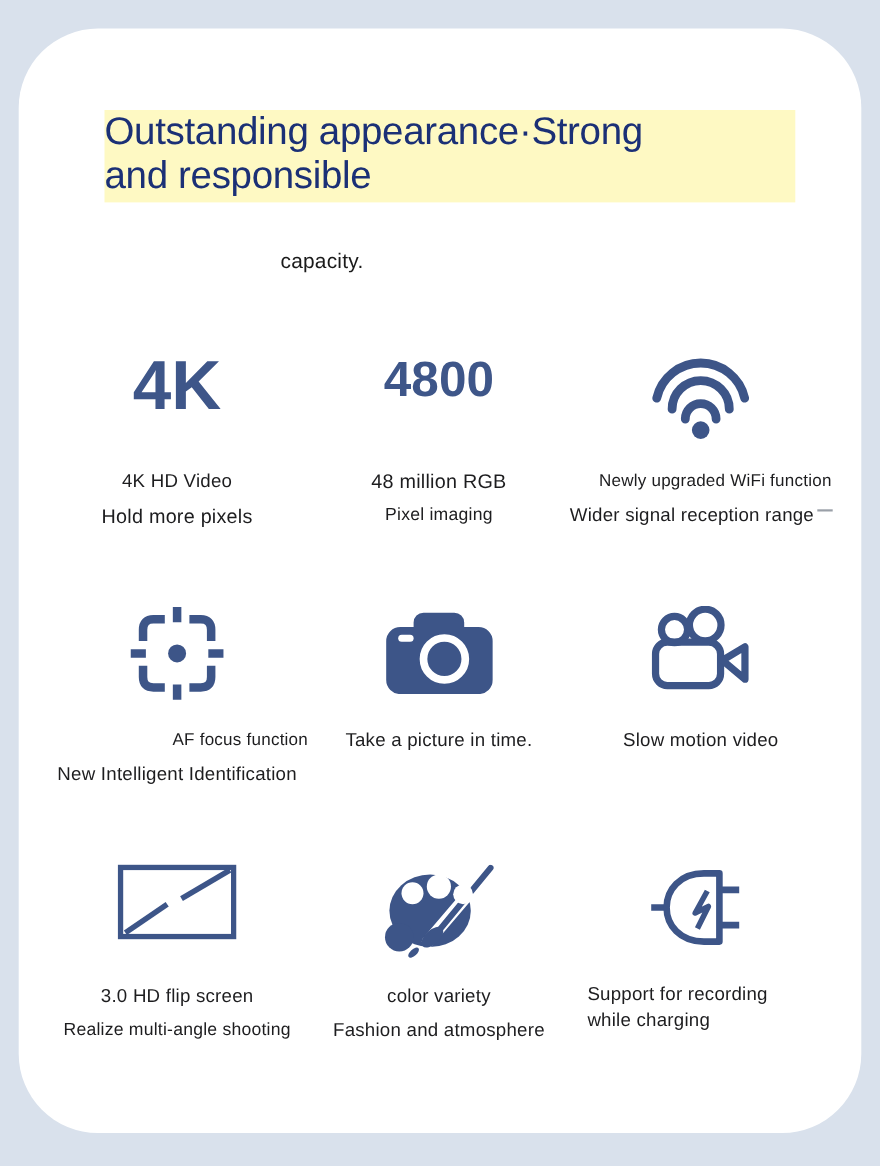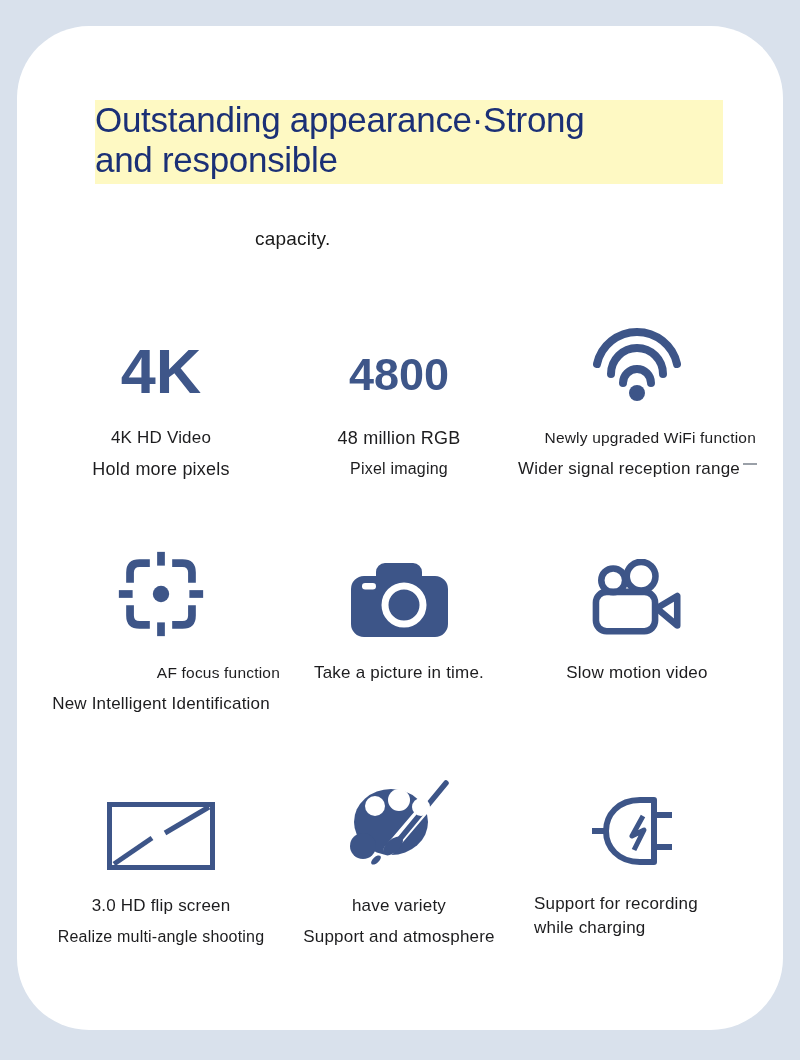--- a/index.html
+++ b/index.html
@@ -23,21 +23,21 @@
   }
   .subtitle {
     margin:16px 0 0 238px;
     font-size:19px; line-height:26px; color:#1a1a1a; letter-spacing:0.2px;
   }
   .grid {
     margin-top:70px; padding:0 25px;
     display:grid; grid-template-columns:repeat(3,238px); row-gap:71px;
   }
   .cell { text-align:center; }
-  .icon-area { display:flex; align-items:flex-end; justify-content:center; }
+  .icon-area { display:flex; align-items:flex-start; justify-content:center; }
   .h-r1 { height:80px; }
   .h-r2 { height:86px; }
   .h-r3 { height:84px; }
   .bignum { font-weight:bold; color:#3e5689; }
   .big4k   { font-size:63px; line-height:0.95; }
   .big4800 { font-size:45px; line-height:1; margin-bottom:5px; }
   .cap { color:#1d1d1f; letter-spacing:0.2px; white-space:nowrap; line-height:22px; }
   .cap1 { margin-top:25px; }
   .cap2 { margin-top:9px;text-align:center; }
   .fs19 { font-size:17px; }
@@ -159,22 +159,22 @@
             <circle cx="14" cy="66" r="13" fill="currentColor"></circle>
             <path d="M98 2 L40 70" stroke="#ffffff" stroke-width="11" stroke-linecap="round"></path>
             <path d="M97 3 L50 60" stroke="currentColor" stroke-width="5.5" stroke-linecap="round"></path>
             <ellipse cx="44" cy="66" rx="12" ry="6.5" fill="currentColor" transform="rotate(-42 44 66)"></ellipse>
             <ellipse cx="27" cy="80" rx="6" ry="3" fill="currentColor" transform="rotate(-42 27 80)"></ellipse>
             <circle cx="26" cy="26" r="10" fill="#ffffff"></circle>
             <circle cx="50" cy="20" r="11" fill="#ffffff"></circle>
             <circle cx="72" cy="27" r="9" fill="#ffffff"></circle>
           </svg>
         </div>
-        <div class="cap cap1 fs19">have variety</div>
-        <div class="cap cap2 fs19">Support and atmosphere</div>
+        <div class="cap cap1 fs19">color variety</div>
+        <div class="cap cap2 fs19">Fashion and atmosphere</div>
       </div>
 
       <div class="cell">
         <div class="icon-area h-r3">
           <svg class="ic" width="92" height="78" viewBox="0 0 92 78" fill="none" stroke="currentColor" stroke-width="6" stroke-linejoin="round">
             <path d="M1 39 H15"></path>
             <path d="M63 8 V70 H49 C27 70 15 55 15 39 C15 23 27 8 49 8 Z"></path>
             <path d="M63 23 H81"></path>
             <path d="M63 55 H81"></path>
             <path d="M52 24 L41 44 L53 38 L43 58" stroke-width="5"></path>

